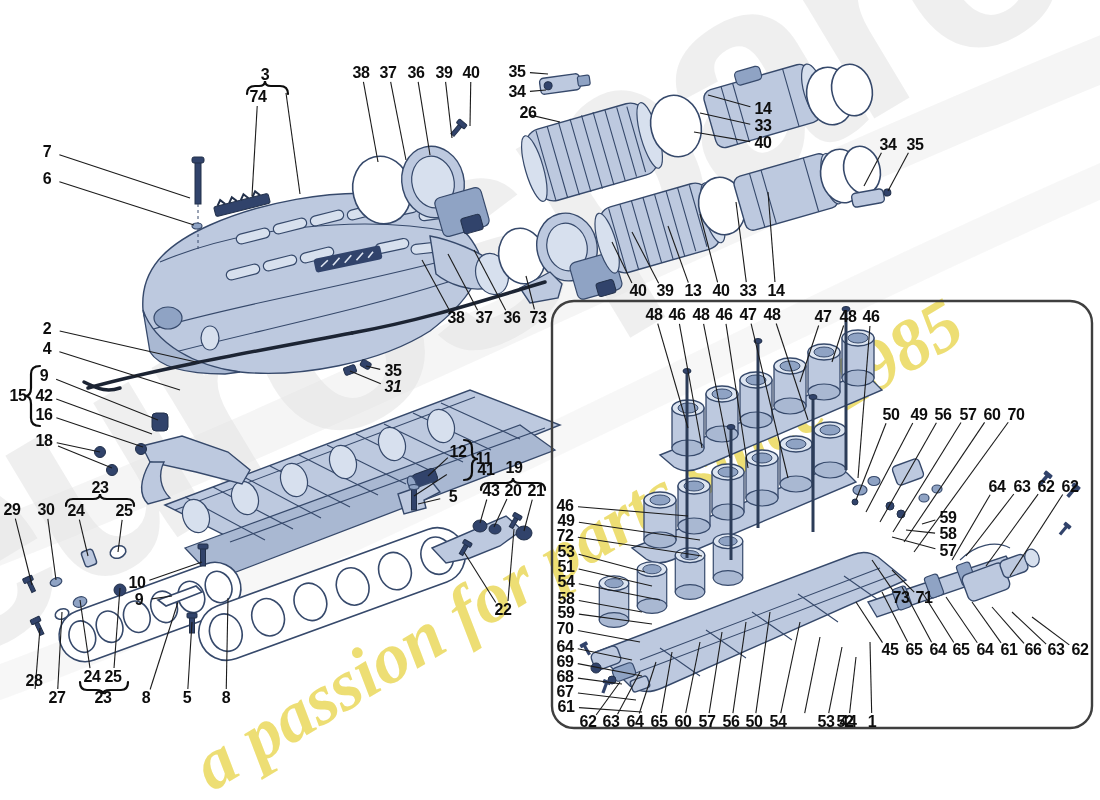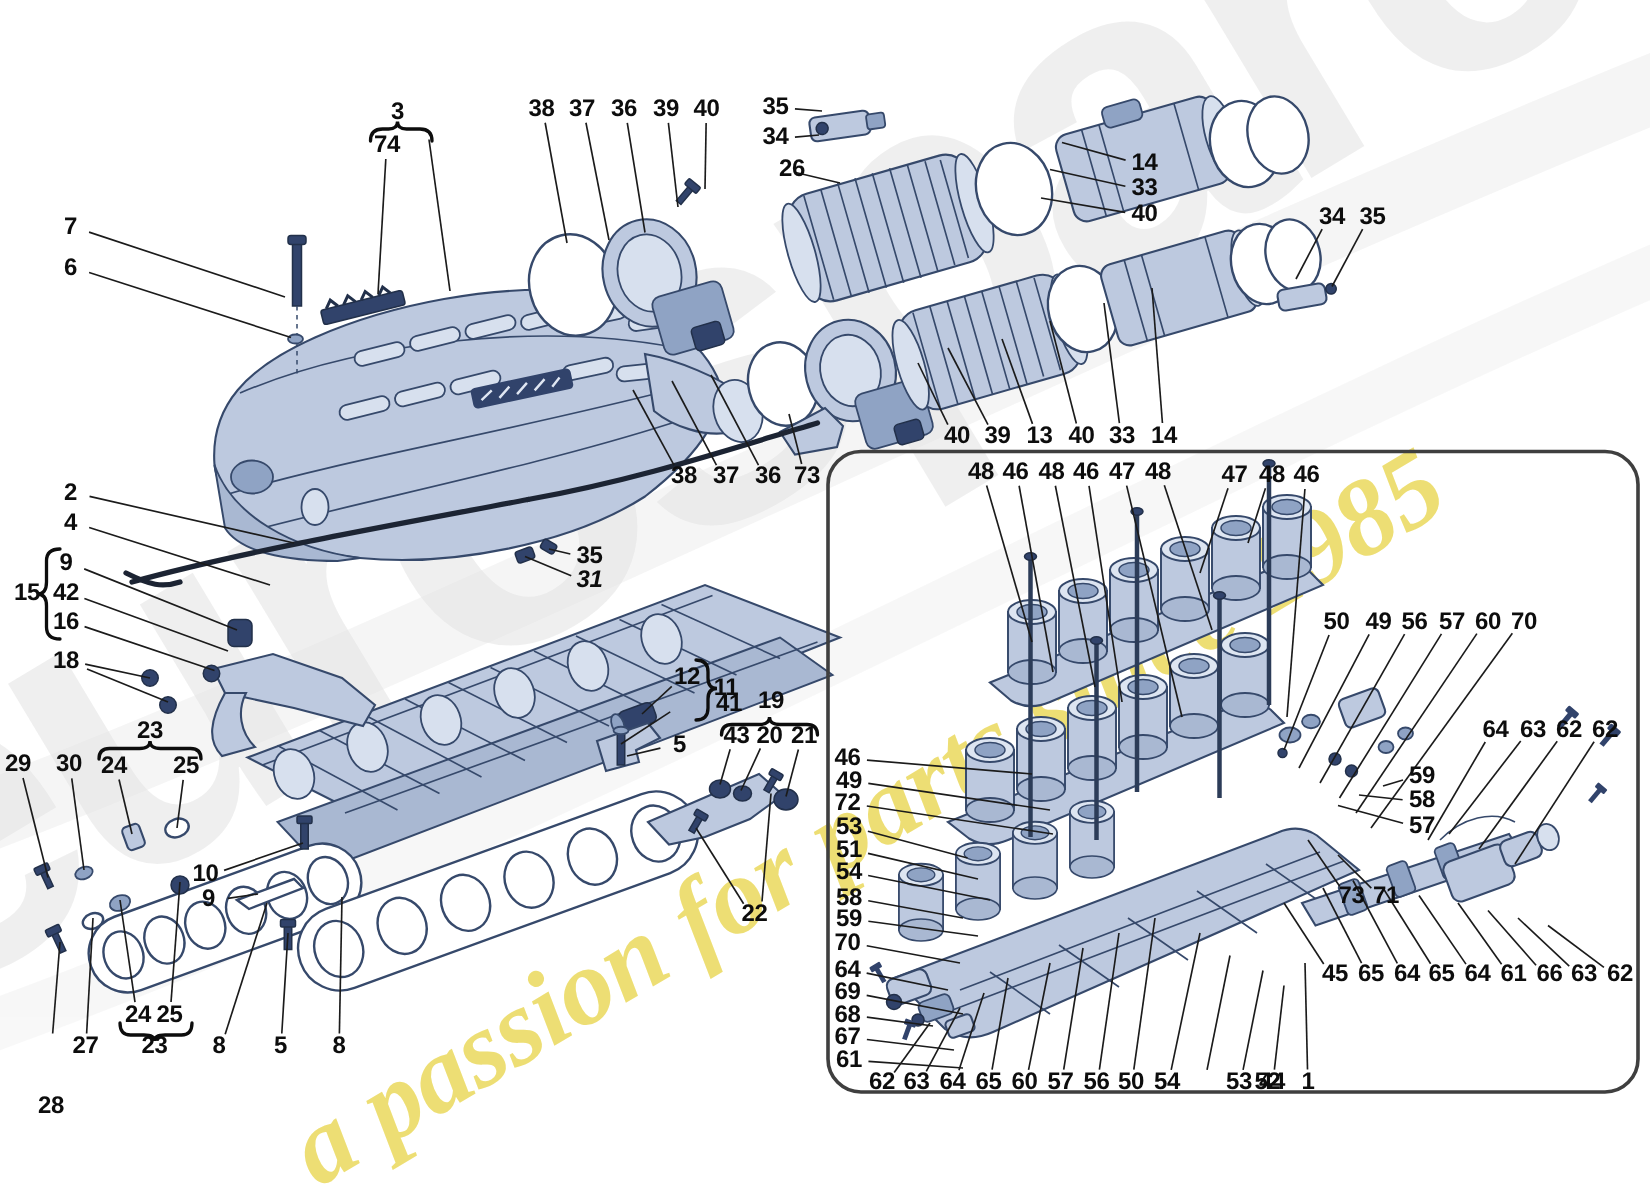--- a/index.html
+++ b/index.html
@@ -508,21 +508,21 @@
       <div class="callout" style="left: 44px; top: 396px;">42</div>
       <div class="callout" style="left: 44px; top: 415px;">16</div>
       <div class="callout" style="left: 44px; top: 441px;">18</div>
       <div class="callout" style="left: 100px; top: 488px;">23</div>
       <div class="callout" style="left: 76px; top: 511px;">24</div>
       <div class="callout" style="left: 124px; top: 511px;">25</div>
       <div class="callout" style="left: 12px; top: 510px;">29</div>
       <div class="callout" style="left: 46px; top: 510px;">30</div>
       <div class="callout" style="left: 137px; top: 583px;">10</div>
       <div class="callout" style="left: 139px; top: 600px;">9</div>
-      <div class="callout" style="left: 34px; top: 738px;">28</div>
+      <div class="callout" style="left: 34px; top: 681px;">28</div>
       <div class="callout" style="left: 57px; top: 698px;">27</div>
       <div class="callout" style="left: 92px; top: 677px;">24</div>
       <div class="callout" style="left: 113px; top: 677px;">25</div>
       <div class="callout" style="left: 103px; top: 698px;">23</div>
       <div class="callout" style="left: 146px; top: 698px;">8</div>
       <div class="callout" style="left: 187px; top: 698px;">5</div>
       <div class="callout" style="left: 226px; top: 698px;">8</div>
       <div class="callout" style="left: 393px; top: 371px;">35</div>
       <div class="callout" style="left: 393px; top: 387px; font-style: italic;">31</div>
       <div class="callout" style="left: 458px; top: 452px;">12</div>

